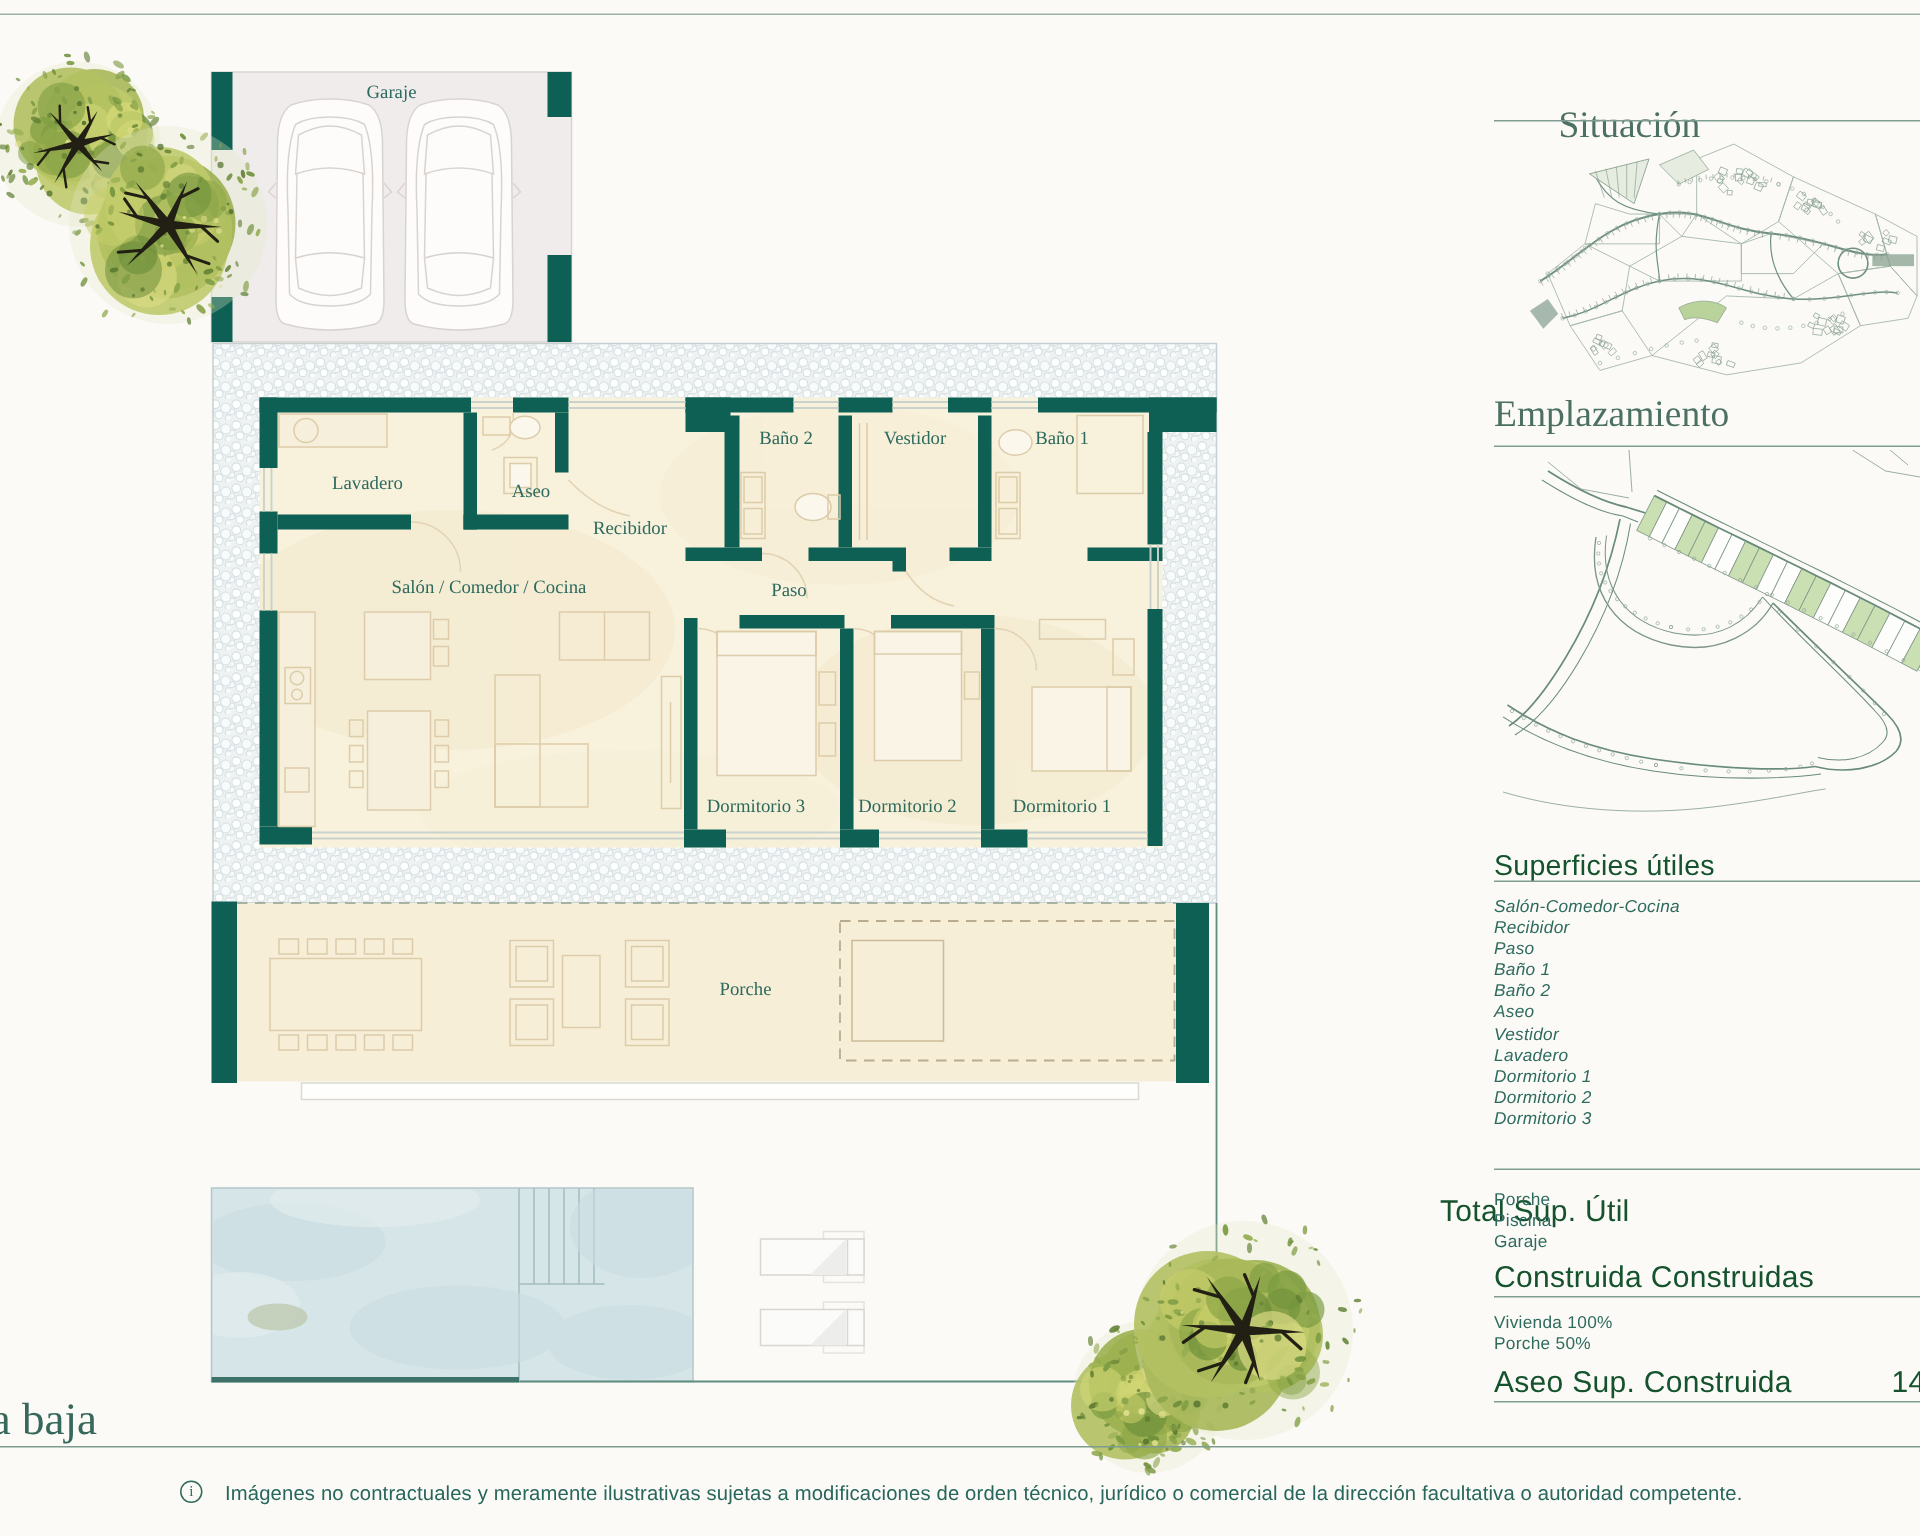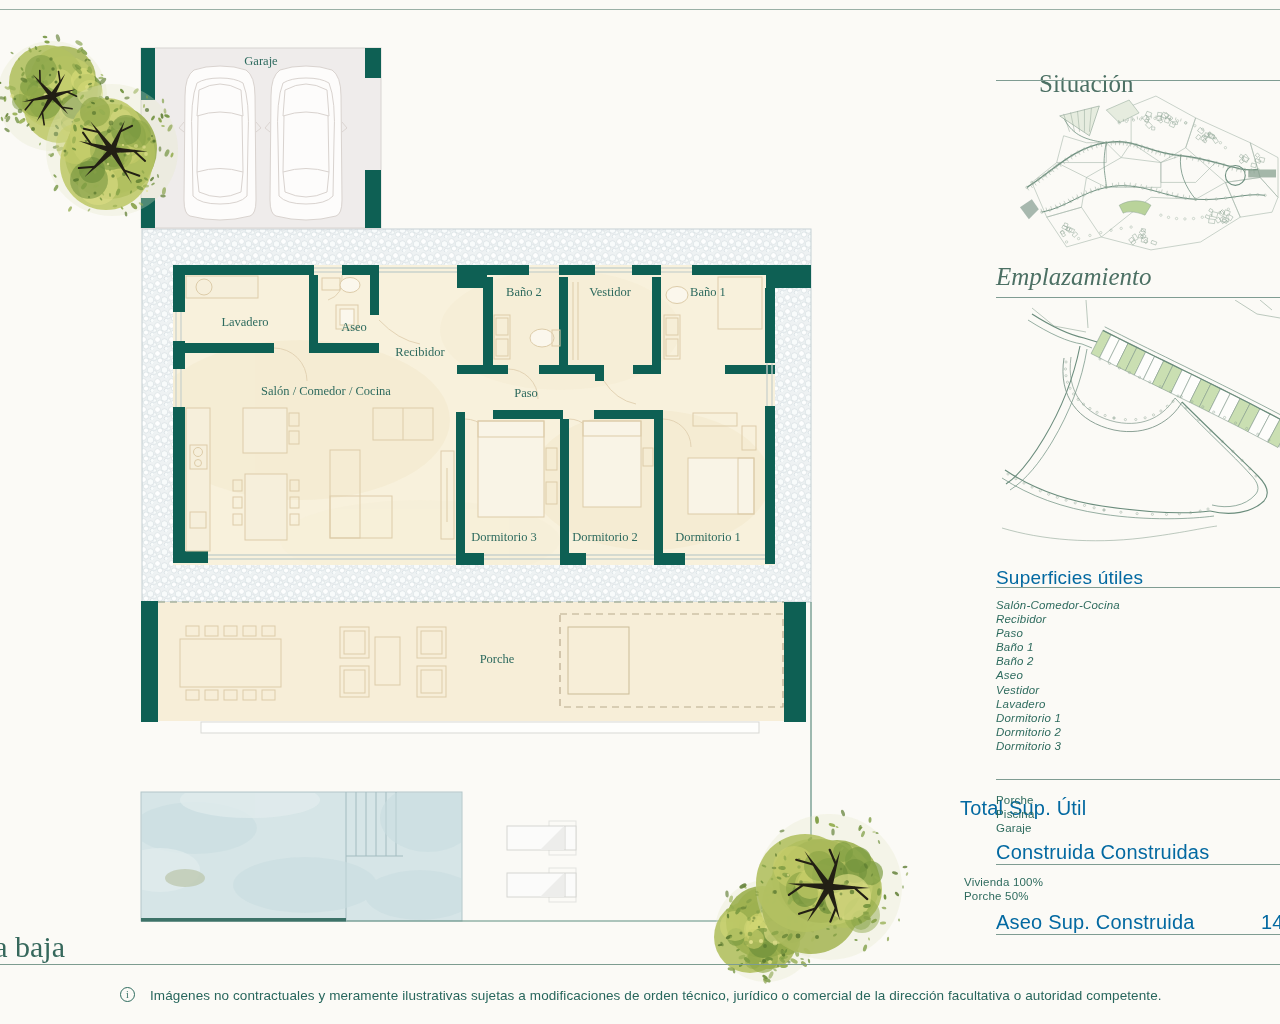--- a/index.html
+++ b/index.html
@@ -1,21 +1,21 @@
 <!DOCTYPE html>
 <html><head>
 <meta charset="utf-8">
 <style>
   html,body{margin:0;padding:0;}
   #page{position:relative;width:1280px;height:1024px;background:#fbfaf6;overflow:hidden;
         font-family:"Liberation Sans",sans-serif;}
   .abs{position:absolute;}
   .hline{position:absolute;height:1px;background:#8fa89e;}
   .serifhead{position:absolute;font-family:"Liberation Serif",serif;color:#4c7064;font-size:25px;}
-  .sanshead{position:absolute;color:#0369a1;font-size:20px;letter-spacing:0.2px;}
+  .sanshead{position:absolute;color:#14532d;font-size:20px;letter-spacing:0.2px;}
   .ulist{position:absolute;color:#2e6b5e;font-size:11.5px;line-height:14.1px;letter-spacing:0.2px;}
 </style>
 </head>
 <body>
 <div id="page">
 
   <div class="hline" style="left:0;top:9px;width:1280px;background:#9ab0a6;"></div>
 
   <svg class="abs" style="left:0;top:0;" width="1280" height="1024" viewBox="0 0 1280 1024">
     <defs>
@@ -1217,36 +1217,36 @@
 <circle cx="220.4" cy="141.5" r="1.1" fill="none" stroke="#8fa696" stroke-width="0.45"></circle>
 <circle cx="230.9" cy="151.3" r="1.1" fill="none" stroke="#8fa696" stroke-width="0.45"></circle>
 <circle cx="240.1" cy="160.4" r="1.1" fill="none" stroke="#8fa696" stroke-width="0.45"></circle>
 <circle cx="247.9" cy="168.7" r="1.1" fill="none" stroke="#8fa696" stroke-width="0.45"></circle>
 <circle cx="254.0" cy="176.0" r="1.1" fill="none" stroke="#8fa696" stroke-width="0.45"></circle>
     </svg>
 
   <div class="serifhead" style="left:1039px;top:46px;margin-top:24px;">Situación</div>
   <div class="hline" style="left:996px;top:80px;width:284px;background:#7f9c92;"></div>
 
-  <div class="serifhead" style="left:996px;top:263px;font-style:italic;">Emplazamiento</div>
+  <div class="serifhead" style="left:996px;top:263px;">Emplazamiento</div>
   <div class="hline" style="left:996px;top:297px;width:284px;background:#7f9c92;"></div>
 
   <div class="sanshead" style="left:996px;top:567px;font-size:19px;">Superficies útiles</div>
   <div class="hline" style="left:996px;top:587px;width:284px;background:#7f9c92;"></div>
   <div class="ulist" style="left:996px;top:598px;font-style:italic;">
     Salón-Comedor-Cocina<br>Recibidor<br>Paso<br>Baño 1<br>Baño 2<br>Aseo<br>Vestidor<br>Lavadero<br>Dormitorio 1<br>Dormitorio 2<br>Dormitorio 3
   </div>
 
   <div class="sanshead" style="left:960px;top:753px;margin-top:44px;">Total Sup. Útil</div>
   <div class="hline" style="left:996px;top:779px;width:284px;background:#7f9c92;"></div>
   <div class="ulist" style="left:996px;top:793px;">Porche<br>Piscina<br>Garaje</div>
 
   <div class="sanshead" style="left:996px;top:841px;">Construida Construidas</div>
   <div class="hline" style="left:996px;top:864px;width:284px;background:#7f9c92;"></div>
-  <div class="ulist" style="left:964px;top:875px;">Vivienda 100%<br>Porche 50%</div>
+  <div class="ulist" style="left:996px;top:875px;">Vivienda 100%<br>Porche 50%</div>
 
   <div class="sanshead" style="left:996px;top:911px;">Aseo Sup. Construida</div>
   <div class="sanshead" style="left:1261px;top:911px;">14</div>
   <div class="hline" style="left:996px;top:934px;width:284px;background:#7f9c92;"></div>
 
   <div class="abs" style="left:0;top:930px;width:65px;overflow:hidden;direction:rtl;white-space:nowrap;font-family:'Liberation Serif',serif;font-size:30px;color:#36685c;">Planta baja</div>
   <div class="hline" style="left:0;top:964px;width:1280px;background:#7d9c90;"></div>
 
   <div class="abs" style="left:120px;top:987px;width:13px;height:13px;border:1.2px solid #2e6b5e;border-radius:50%;color:#2e6b5e;font-size:10px;font-family:'Liberation Serif',serif;text-align:center;line-height:13px;">i</div>
   <div class="abs" style="left:150px;top:988px;font-size:13.5px;color:#27665c;letter-spacing:0.1px;">Imágenes no contractuales y meramente ilustrativas sujetas a modificaciones de orden técnico, jurídico o comercial de la dirección facultativa o autoridad competente.</div>

